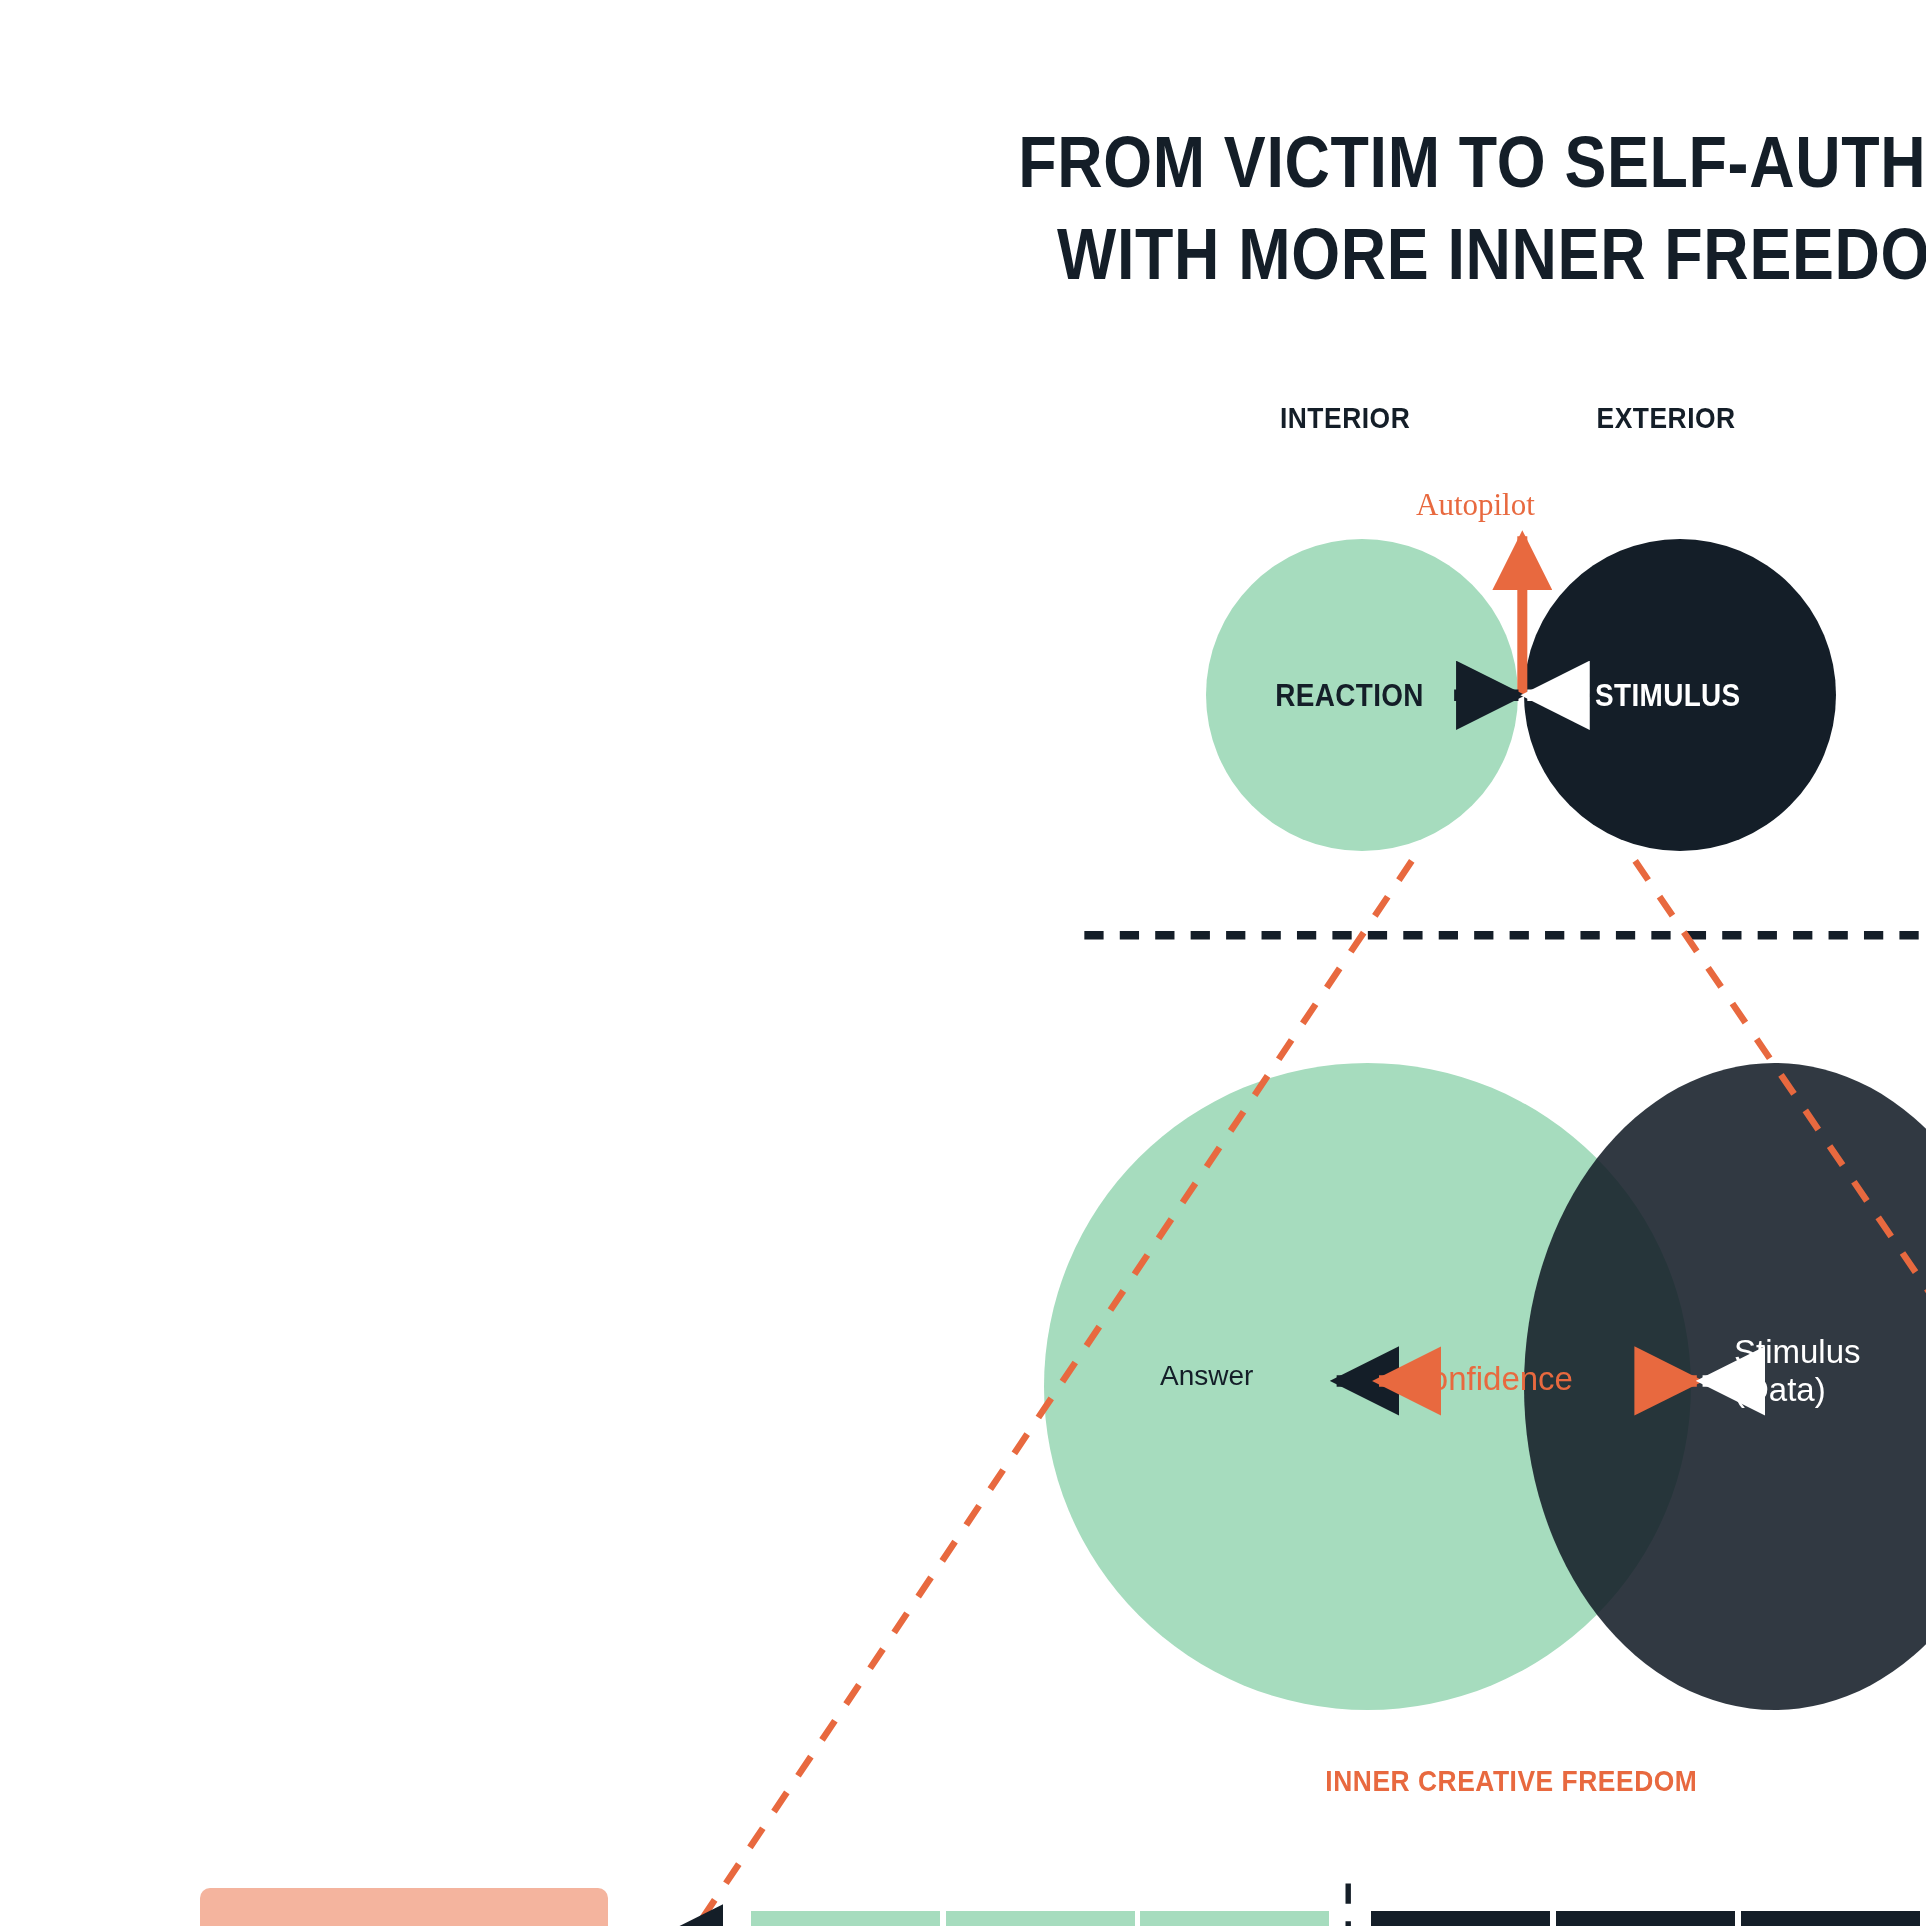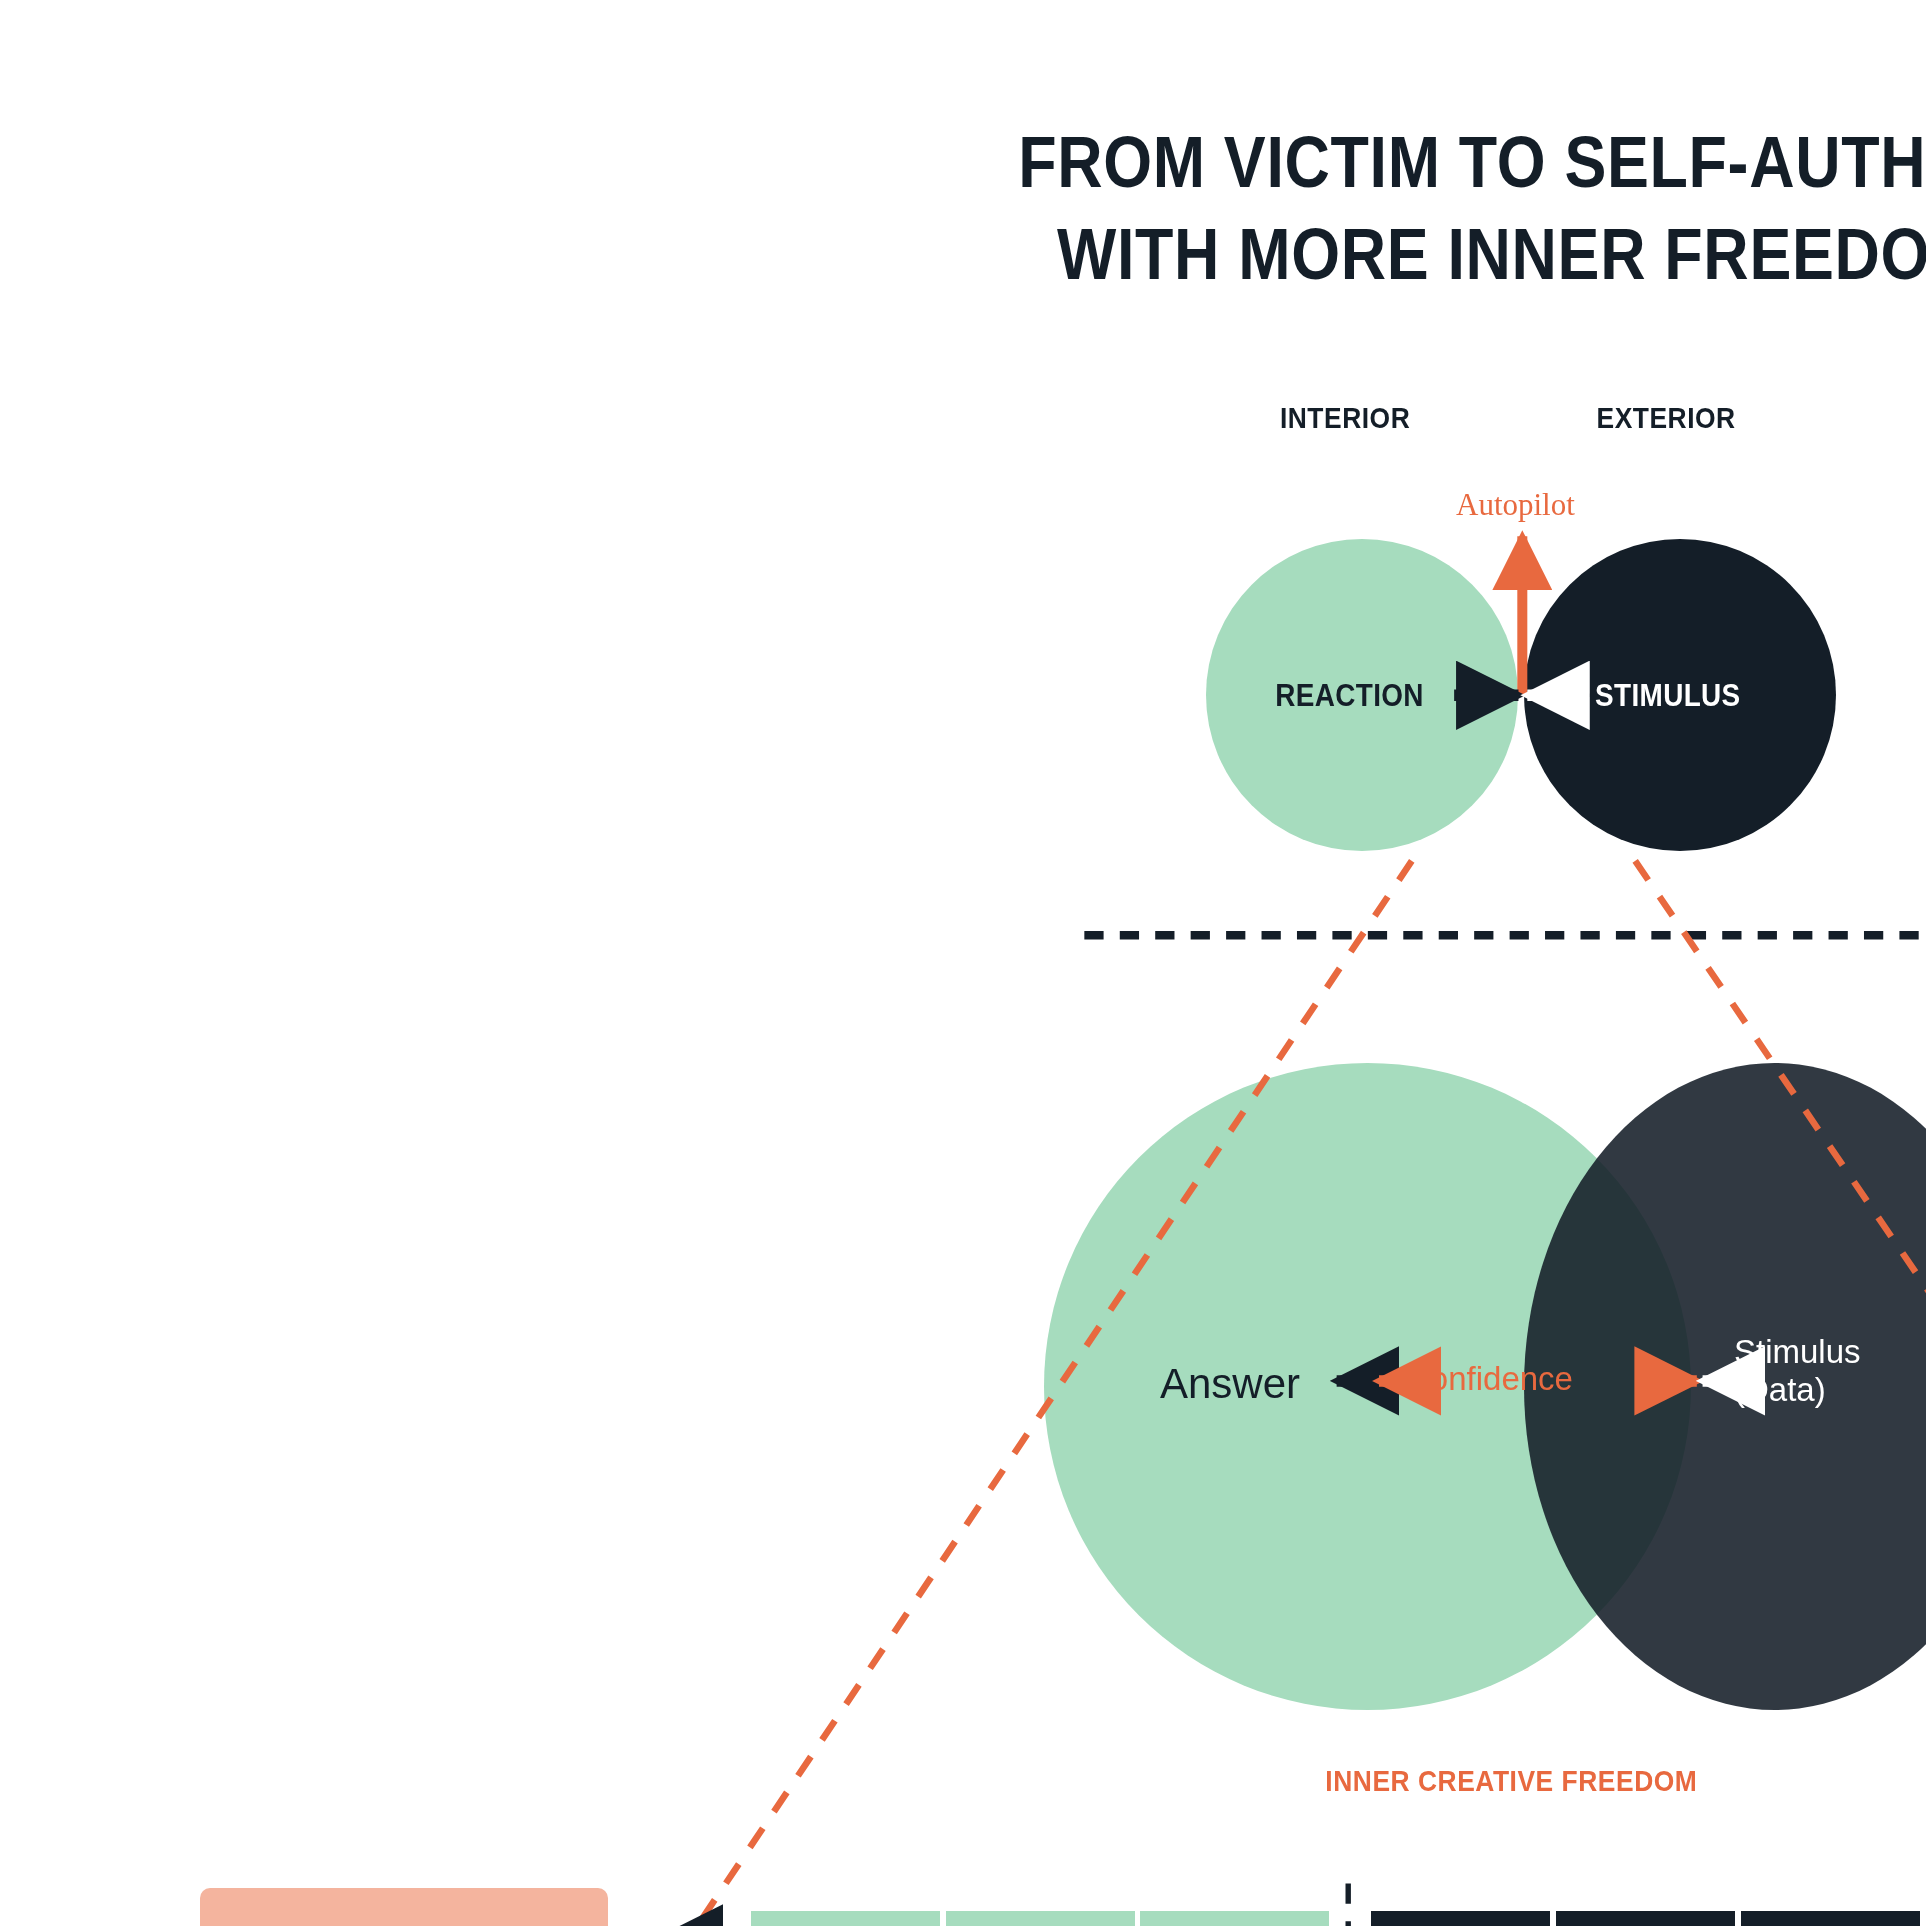--- a/index.html
+++ b/index.html
@@ -58,21 +58,21 @@
   .lbl-stimulus-top {
     color: #ffffff; font-weight: bold; font-size: 31px;
     letter-spacing: 0.4px; transform: scaleX(0.9); white-space: nowrap;
   }
   .lbl-autopilot {
     color: #E8693F; font-size: 31px;
     font-family: "Liberation Serif", serif;
     white-space: nowrap;
   }
   .lbl-answer {
-    color: #141E28; font-size: 42px; white-space: nowrap;
+    color: #141E28; font-size: 28px; white-space: nowrap;
   }
   .lbl-confidence {
     color: #E8693F; font-size: 33px; white-space: nowrap;
   }
   .lbl-stimulus-data {
     color: #ffffff; font-size: 33px; line-height: 1.16; white-space: nowrap;
   }
   .lbl-inner-free {
     color: #E8693F; font-weight: bold; font-size: 30px;
     letter-spacing: 0.6px; transform: scaleX(0.88); white-space: nowrap;
@@ -109,21 +109,21 @@
 
   <div class="abs sec-head" style="left:1271px; top:401px;">INTERIOR</div>
   <div class="abs sec-head" style="left:1587px; top:401px;">EXTERIOR</div>
 
   <div class="abs circ circ-green-top" style="left:1206px; top:539px; width:312px; height:312px;"></div>
   <div class="abs circ circ-dark-top" style="left:1524px; top:539px; width:312px; height:312px;"></div>
 
   <div class="abs lbl-reaction" style="left:1267px; top:678px;">REACTION</div>
   <div class="abs lbl-stimulus-top" style="left:1587px; top:678px;">STIMULUS</div>
 
-  <div class="abs lbl-autopilot" style="left:1456px; top:487px;">Autopilot</div>
+  <div class="abs lbl-autopilot" style="left:1416px; top:487px;">Autopilot</div>
 
   <div class="abs circ circ-green-big" style="left:1044px; top:1063px; width:647px; height:647px;"></div>
   <div class="abs circ circ-dark-big" style="left:1524px; top:1063px; width:501px; height:647px;"></div>
 
   <div class="abs lbl-answer" style="left:1160px; top:1360px;">Answer</div>
   <div class="abs lbl-confidence" style="left:1406px; top:1360px;">Confidence</div>
   <div class="abs lbl-stimulus-data" style="left:1734px; top:1333px;">
     <div>Stimulus</div>
     <div>(Data)</div>
   </div>

